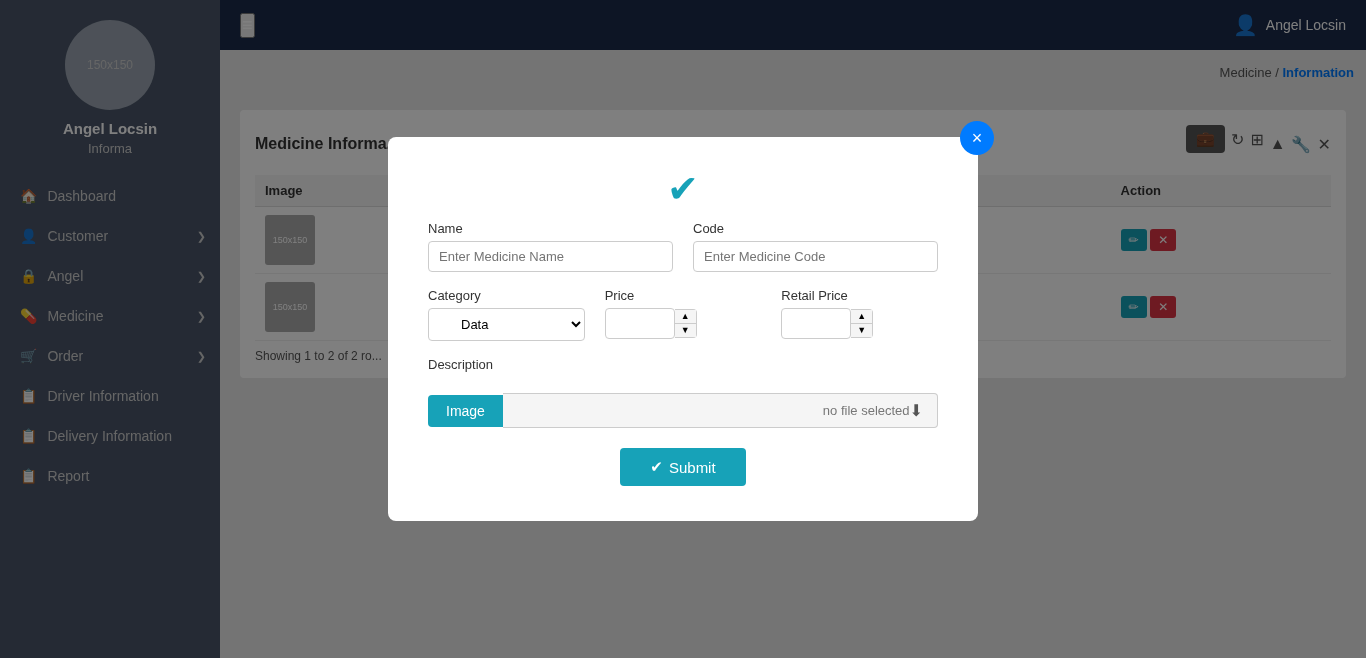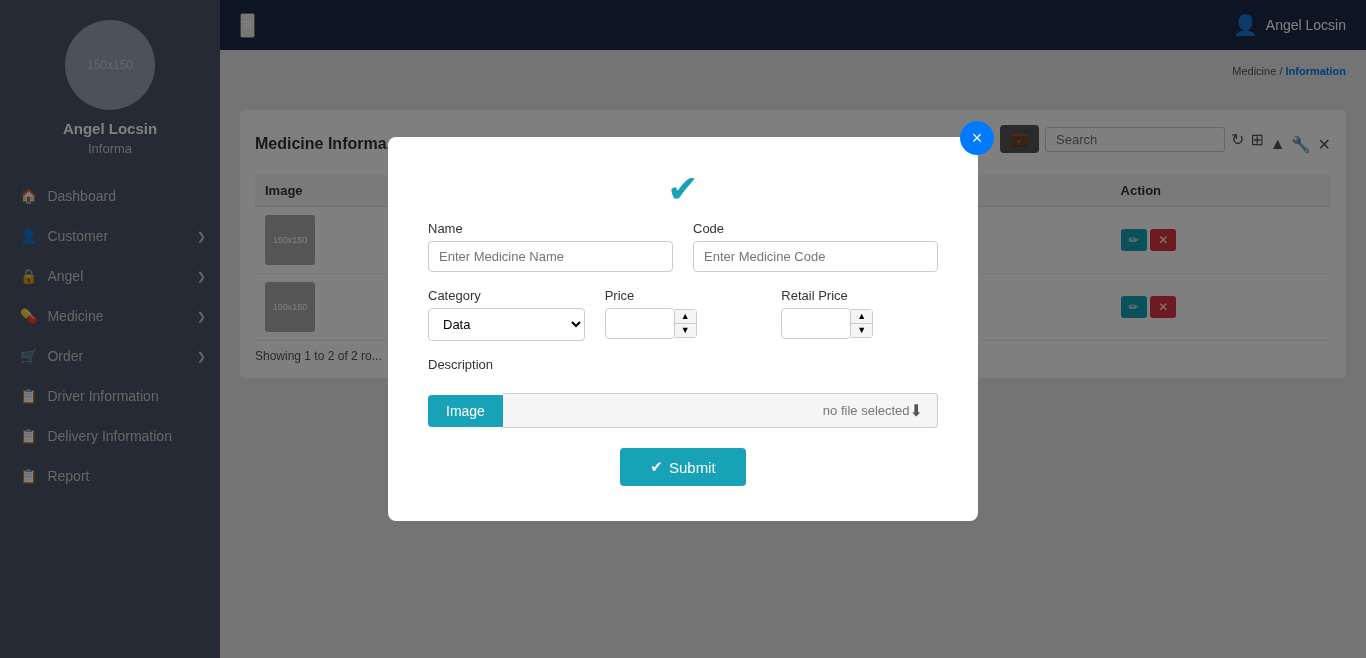--- a/index.html
+++ b/index.html
@@ -74,22 +74,22 @@
     .content-area {
       flex: 1;
       padding: 20px;
       position: relative;
       background: #e8e8e8;
     }
 
     
     .breadcrumb {
       position: absolute;
-      top: 15px; right: 20px;
-      font-size: 11px;
+      top: 15px; right: 12px;
+      font-size: 13px;
       color: #555;
       padding-left: 36px;
     }
     .breadcrumb span.active { color: #007bff; font-weight: bold; }
 
     
     .medicine-info-card {
       background: #fff;
       border-radius: 4px;
       padding: 15px;
@@ -150,21 +150,21 @@
     .modal-title {
       text-align: center; font-size: 22px; font-weight: bold; color: #333; margin-bottom: 24px;
     }
     .form-row { display: flex; gap: 20px; margin-bottom: 16px; }
     .form-group { display: flex; flex-direction: column; flex: 1; }
     .form-group label { font-size: 13px; color: #333; margin-bottom: 5px; font-weight: 500; }
     .form-group input[type="text"] {
       border: 1px solid #ccc; border-radius: 4px; padding: 7px 10px; font-size: 13px;
     }
     .form-group select {
-      border: 1px solid #ccc; border-radius: 4px; padding: 7px 10px; font-size: 13px; background: #fff;
+      border: 1px solid #ccc; border-radius: 4px; padding: 7px 28px; font-size: 13px; background: #fff;
     }
     .price-input-wrap { display: flex; align-items: center; }
     .price-input-wrap input {
       border: 1px solid #ccc; border-radius: 4px 0 0 4px; padding: 7px 8px; font-size: 13px; width: 70px;
     }
     .price-spin {
       display: flex; flex-direction: column;
       border: 1px solid #ccc; border-left: none; border-radius: 0 4px 4px 0;
     }
     .price-spin button {
@@ -280,21 +280,20 @@
       <span> / </span>
       <span class="active">Information</span>
     </div>
 
     <div class="medicine-info-card">
       <div class="card-header-row">
         <div class="card-title">Medicine Informa...</div>
         <div class="card-controls">
           <div class="search-bar">
             <button class="briefcase-btn">💼</button>
-            <input type="text" placeholder="Search" style="">
             <button class="btn-icon">↻</button>
             <button class="btn-icon">⊞</button>
           </div>
           <button class="card-ctrl-btn">▲</button>
           <button class="card-ctrl-btn">🔧</button>
           <button class="card-ctrl-btn">✕</button>
         </div>
       </div>
 
       <table>

